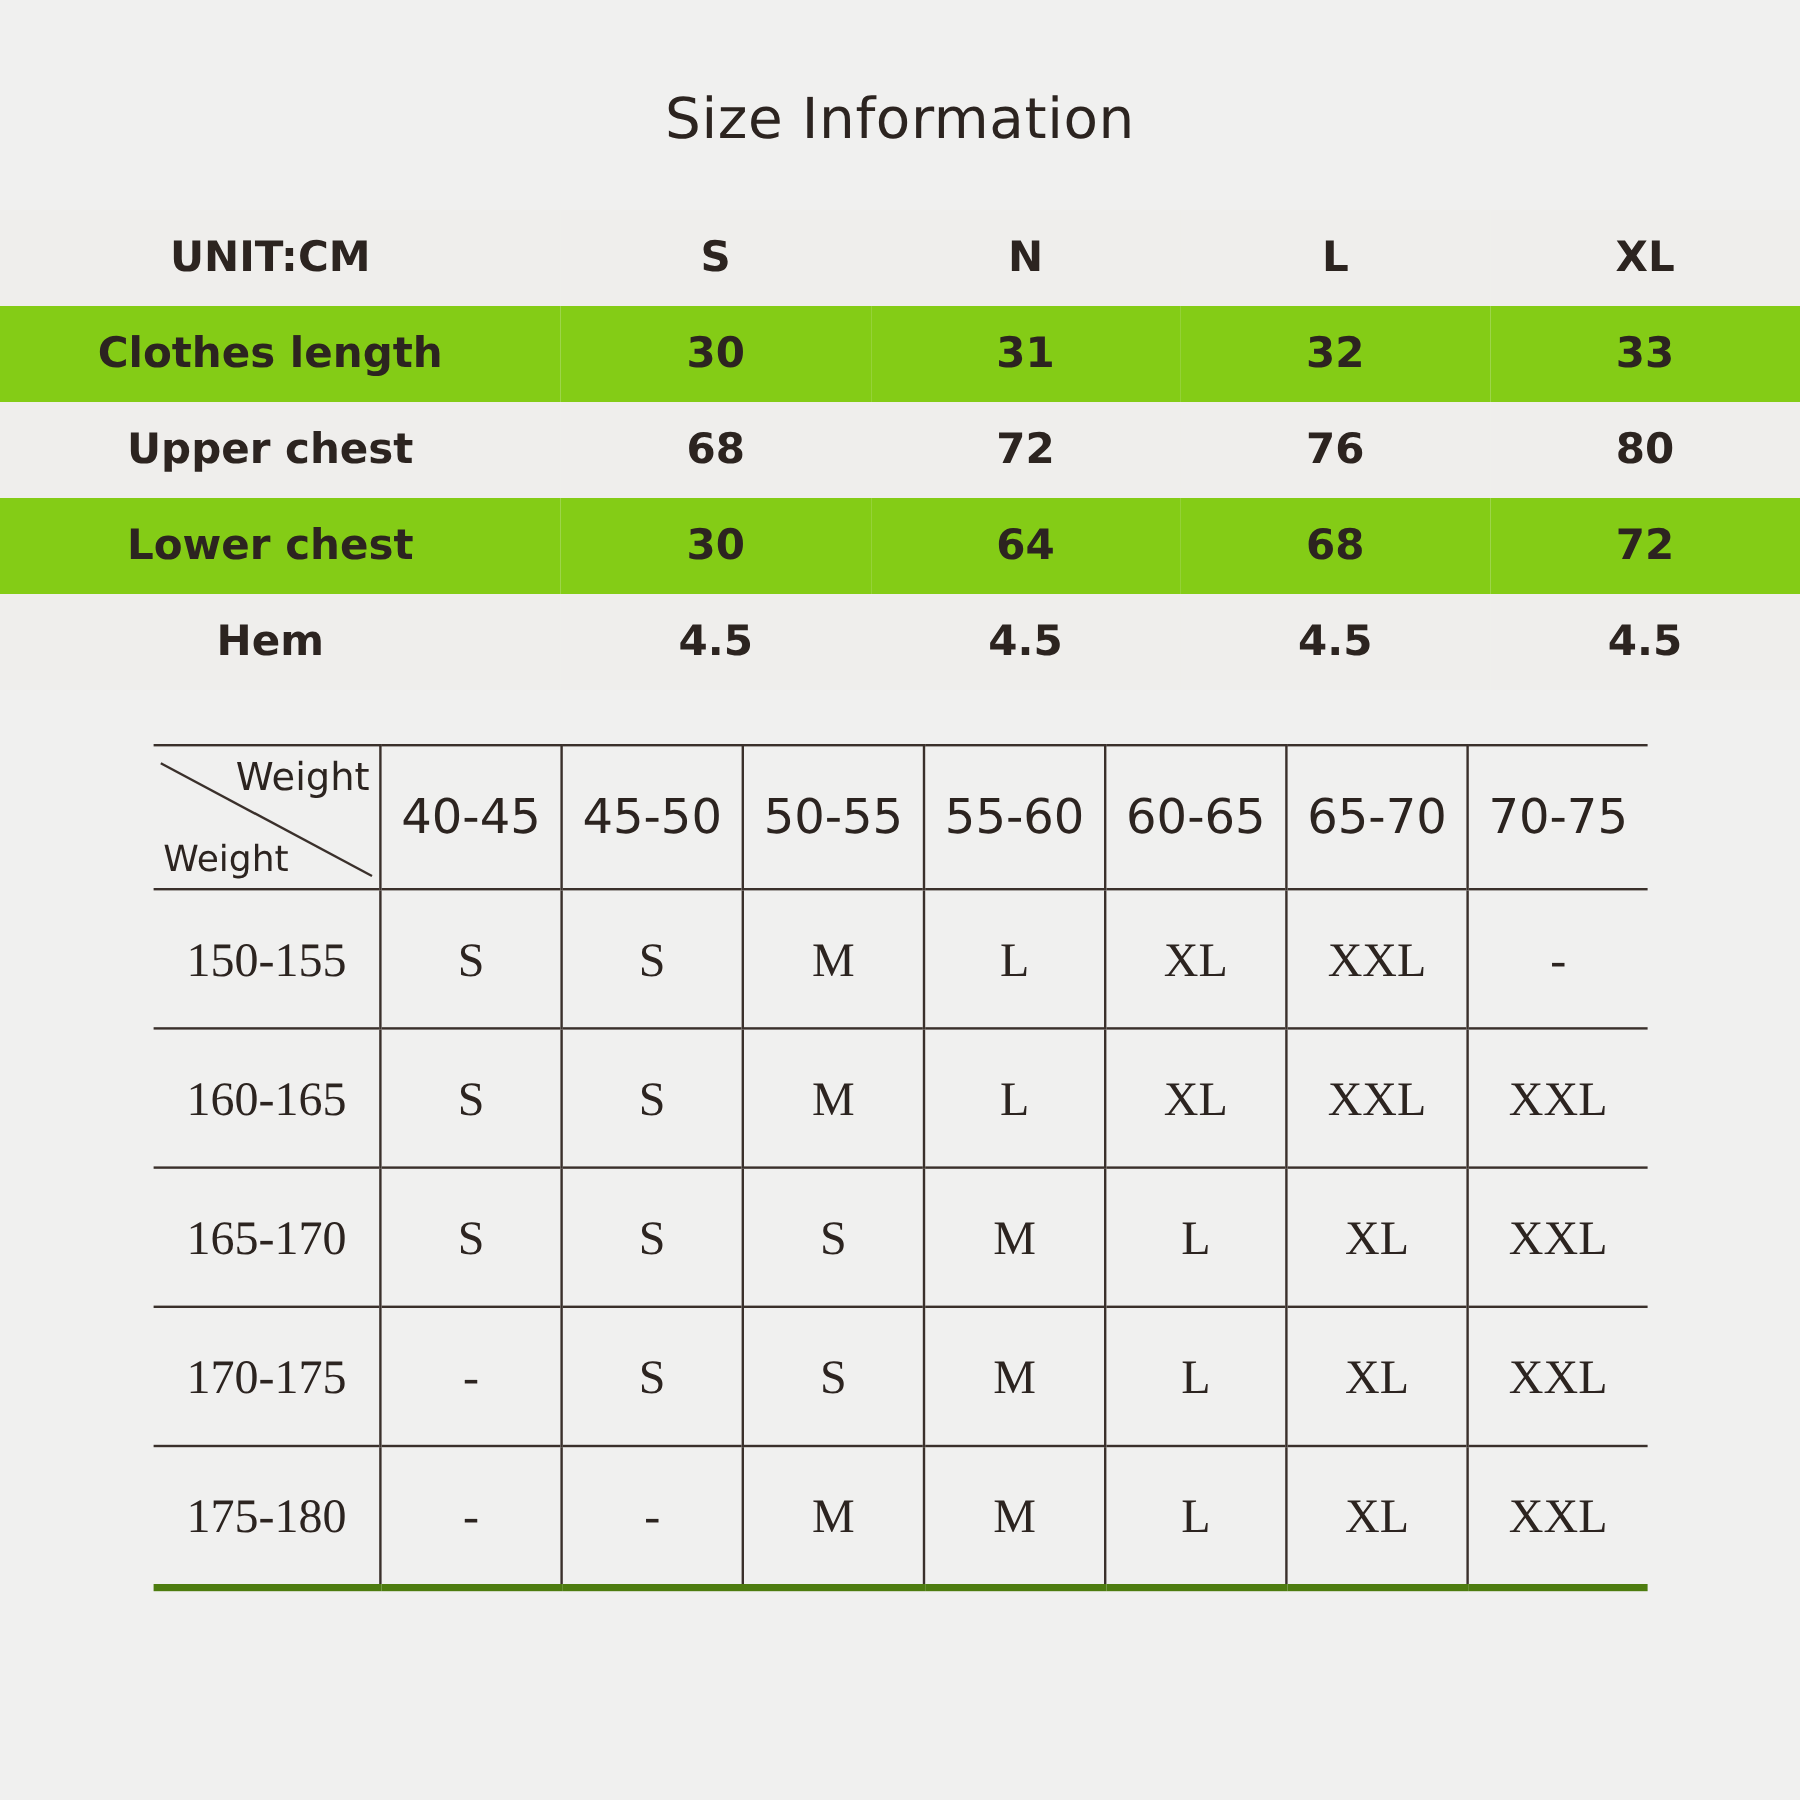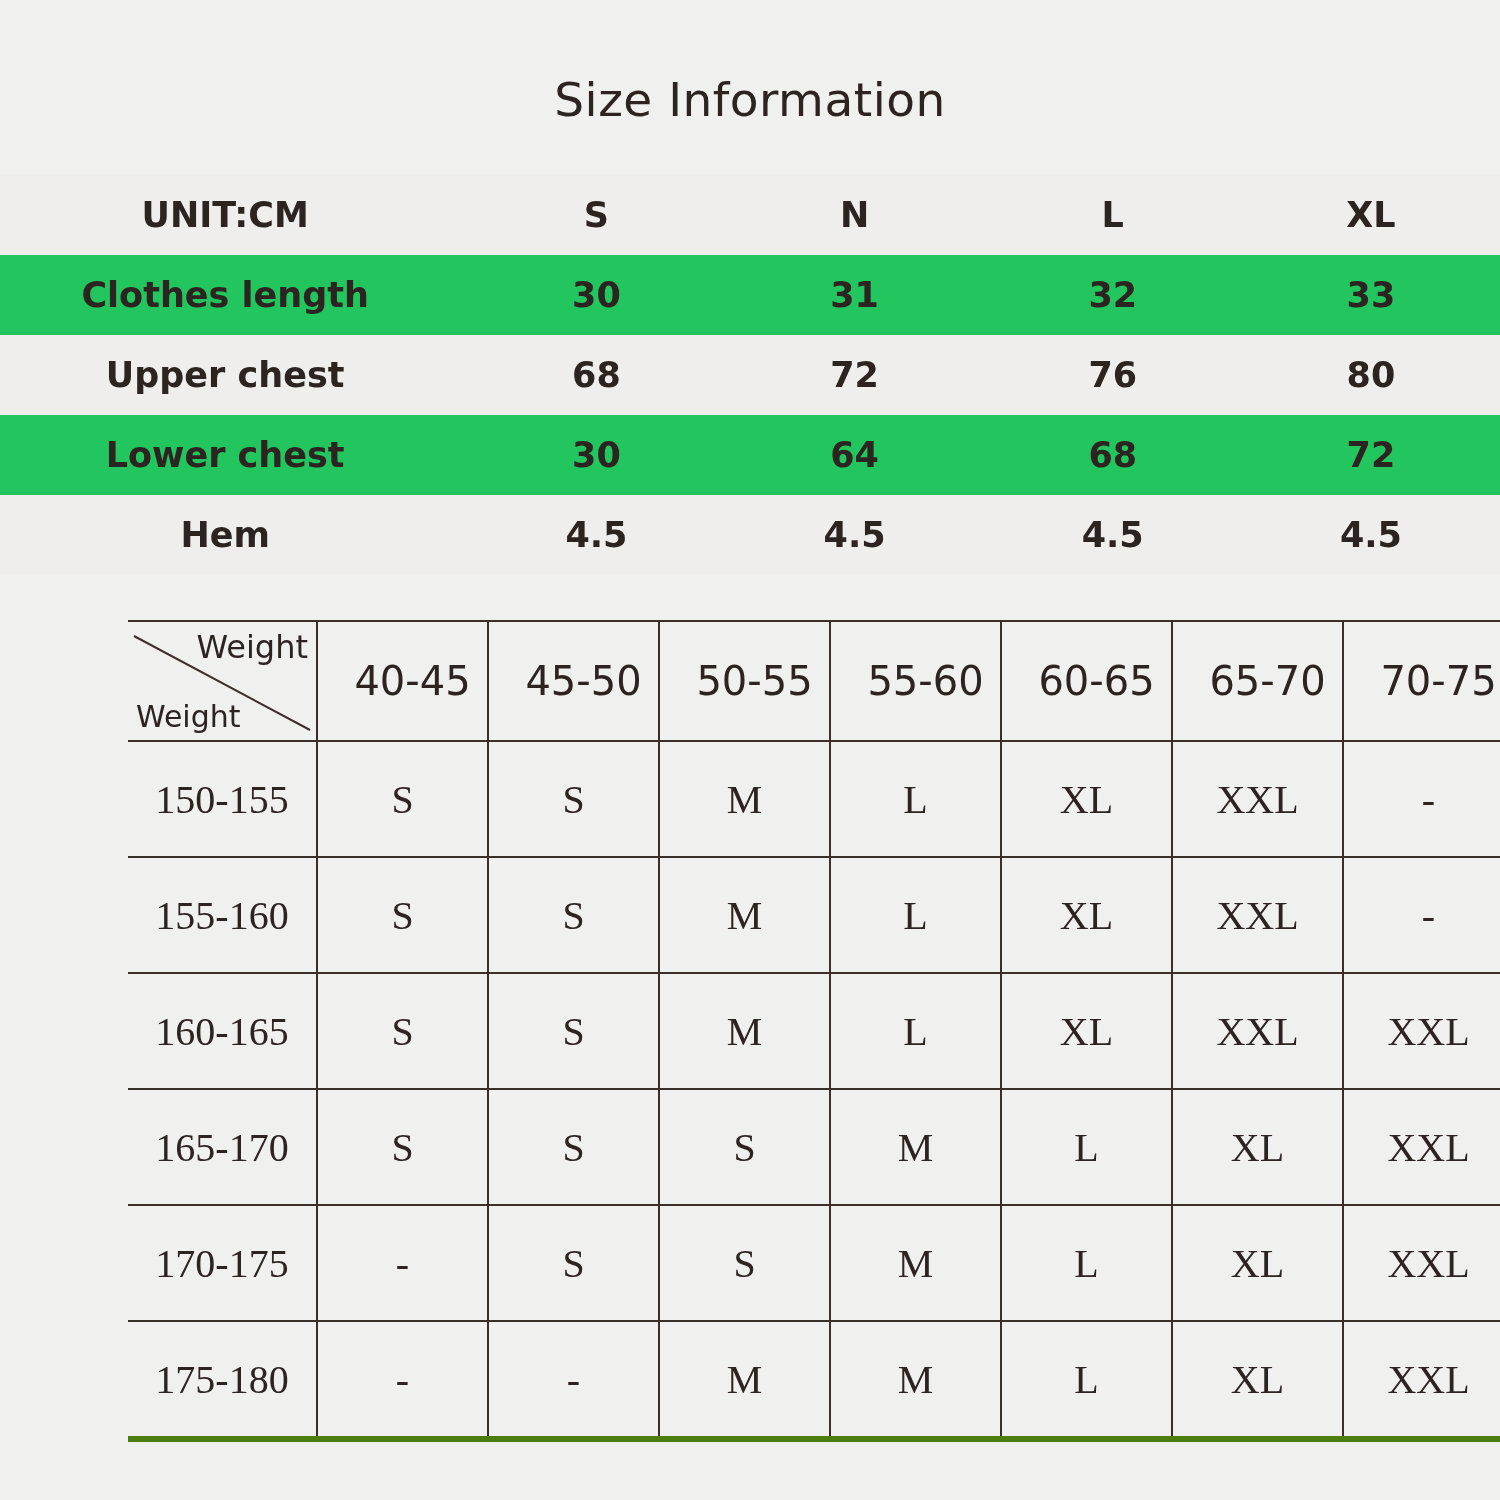--- a/index.html
+++ b/index.html
@@ -41,21 +41,21 @@
   }
   .measure-table td {
     height: 78px;
     font-size: 35px;
     font-weight: 700;
     text-align: center;
     vertical-align: middle;
     color: #2c2420;
   }
   .measure-table tr.shade { background: #efeeec; }
-  .measure-table tr.light { background: #22c55e; }
+  .measure-table tr.light { background: #84cc16; }
 
   .measure-table td.label-col {
     width: 420px;
     text-align: center;
     padding-right: 18px;
     box-sizing: border-box;
   }
   .measure-table td.val-col { width: 230px; }
 
   
@@ -91,21 +91,20 @@
     font-family: Liberation Serif, serif;
   }
   .size-chart tbody td.rowhead {
     font-size: 40px;
   }
   .size-chart tbody tr td {
     border-top: 2px solid #3a302b;
   }
   .size-chart thead tr th {
     border-top: 2px solid #3a302b;
-    padding-left: 20px;
   }
   .size-chart tbody tr:last-child td {
     border-bottom: 6px solid #4d7c0f;
   }
 
   
 
   
   .corner {
     position: relative;
@@ -209,30 +208,20 @@
           <td class="rowhead">150-155</td>
           <td>S</td>
           <td>S</td>
           <td>M</td>
           <td>L</td>
           <td>XL</td>
           <td>XXL</td>
           <td>-</td>
         </tr>
         <tr>
-          <td class="rowhead">155-160</td>
-          <td>S</td>
-          <td>S</td>
-          <td>M</td>
-          <td>L</td>
-          <td>XL</td>
-          <td>XXL</td>
-          <td>-</td>
-        </tr>
-        <tr>
           <td class="rowhead">160-165</td>
           <td>S</td>
           <td>S</td>
           <td>M</td>
           <td>L</td>
           <td>XL</td>
           <td>XXL</td>
           <td>XXL</td>
         </tr>
         <tr>

